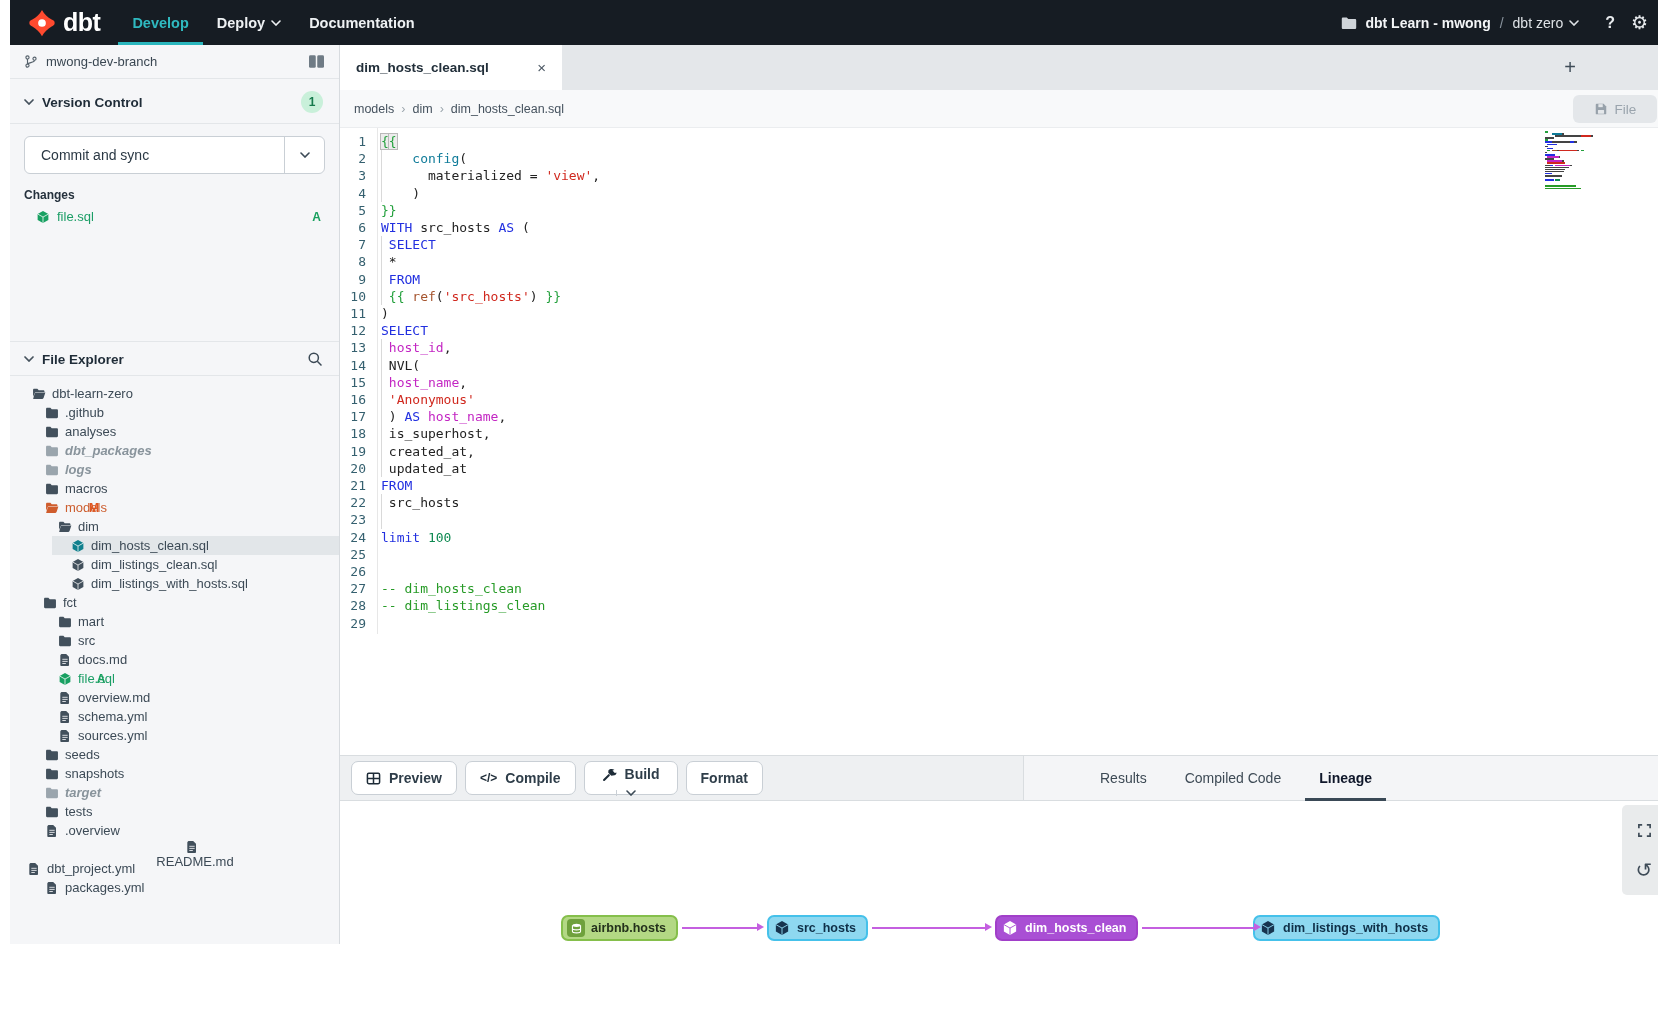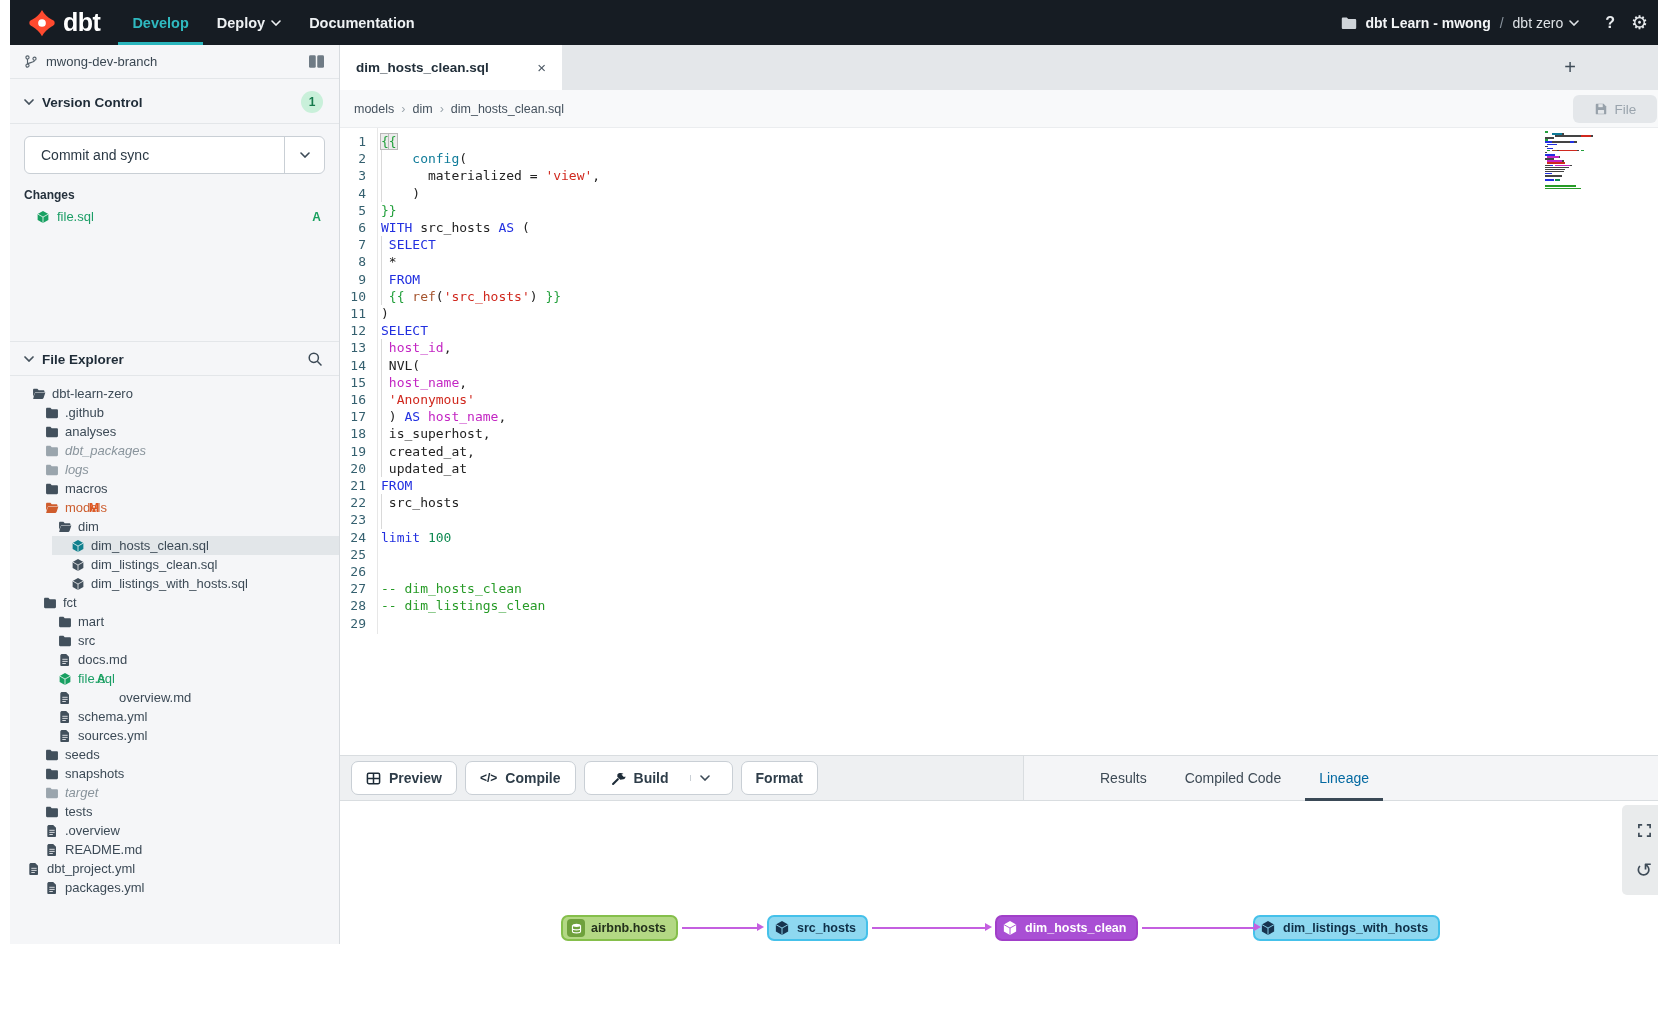--- a/index.html
+++ b/index.html
@@ -49,21 +49,21 @@
   .b-a{position:absolute;right:18px;color:#18a05e;font-weight:bold;font-size:12px;}
   .b-m{position:absolute;right:18px;color:#e0551f;font-weight:bold;font-size:12px;}
   #fe-section{position:absolute;left:0;top:296px;width:100%;}
   #fe-section .sec-header{border-top:1px solid #e3e6e9;border-bottom:1px solid #e3e6e9;padding:9px 16px 8px 14px;}
   .search-icon{margin-left:auto;color:#3c4a56;cursor:pointer;}
   #file-tree{padding-top:8px;}
   .tree-row{position:relative;height:19px;display:flex;align-items:center;cursor:pointer;color:#3c4a56;}
   .tree-row.selected::before{content:'';position:absolute;left:42px;right:0;top:0;bottom:0;background:#e2e6e9;}
   .tree-row *{position:relative;}
   .tree-label{margin-left:6px;}
-  .tree-row.muted{color:#89949c;font-style:italic;}
+  .tree-row.muted{color:#89949c;font-style:italic;font-weight:bold;}
   .tree-row.ac-orange{color:#cc5d2e;}
   .tree-row.ac-green{color:#1b9e66;}
   .ti{width:14px;height:14px;flex:none;}
 
   
   #tabbar{position:absolute;left:330px;top:45px;width:1328px;height:45px;background:#e4e7ea;}
   #active-tab{position:absolute;left:0;top:0;width:222px;height:45px;background:#fff;display:flex;
               align-items:center;padding:0 16px;cursor:pointer;}
   #active-tab .t{font-size:13.5px;font-weight:bold;color:#222f3a;}
   #active-tab .x{margin-left:auto;color:#4b5763;font-size:15px;cursor:pointer;}
@@ -100,28 +100,28 @@
   #ed-scroll{position:absolute;right:3px;top:0;width:7px;height:100%;}
   .scroll-thumb{position:absolute;left:0;width:7px;background:#bfc4c9;border-radius:3px;cursor:pointer;}
 
   
   #toolbar{position:absolute;left:330px;top:755px;width:1328px;height:46px;background:#eef0f2;
            border-top:1px solid #d9dde0;border-bottom:1px solid #d9dde0;display:flex;align-items:center;}
   .tb-btn{height:34px;background:#fff;border:1px solid #c9cfd5;border-radius:7px;display:flex;align-items:center;
           gap:8px;padding:0 14px;font-size:14px;font-weight:600;color:#2e3d49;margin-left:8px;cursor:pointer;}
   .tb-btn .ic{color:#1e2c38;}
   .tb-btn:first-child{margin-left:11px;}
-  #build-btn{padding:13px;}
+  #build-btn{padding:4px;flex-direction:column;}
   #build-btn .seg{display:flex;align-items:center;gap:8px;padding:0 13px;height:100%;}
   #build-btn .seg2{border-left:1px solid #c9cfd5;padding:0 9px;height:100%;display:flex;align-items:center;color:#3c4a56;}
   #tb-divider{position:absolute;left:683px;top:0;bottom:0;width:1px;background:#d9dde0;}
   #tb-tabs-bg{position:absolute;left:684px;top:0;bottom:0;right:0;background:#f4f5f7;}
   #tb-tabs{position:absolute;left:684px;top:0;bottom:0;display:flex;align-items:center;gap:38px;padding-left:76px;}
   .panel-tab{position:relative;height:100%;display:flex;align-items:center;font-size:14px;color:#3d4a55;cursor:pointer;}
-  .panel-tab.active{color:#0369a1;font-weight:400;}
+  .panel-tab.active{color:#0f172a;font-weight:700;}
   .panel-tab.active::after{content:'';position:absolute;left:-14px;right:-14px;bottom:-1px;height:3px;background:#3a4956;}
 
   
   #lineage{position:absolute;left:330px;top:801px;width:1328px;height:192px;background:#fff;}
   #graph-controls{position:absolute;left:962px;top:19px;height:34px;display:flex;border:1px solid #c6ccd2;
                   border-radius:7px;background:#fff;overflow:hidden;}
   #model-selector{width:190px;border:none;outline:none;padding:0 12px;font-size:13.5px;color:#2a3844;
                   font-family:"Liberation Sans",sans-serif;background:#fff;}
   #update-graph{width:114px;border:none;border-left:1px solid #c6ccd2;background:#fff;font-size:13.5px;
                 color:#2e3d49;cursor:pointer;font-family:"Liberation Sans",sans-serif;}
@@ -352,21 +352,21 @@
             <span class="tree-label">docs.md</span>
           </div>
           <div class="tree-row ac-green" style="padding-left: 48px;">
             <svg class="ti" viewBox="0 0 24 24">
               <path fill="#18a062" d="M12 1.6l9.2 5.2v10.4L12 22.4l-9.2-5.2V6.8z"></path>
               <path fill="none" stroke="#fff" stroke-width="1.3" d="M3 7l9 5.1L21.2 7M12 12.1V22"></path>
             </svg>
             <span class="tree-label">file.sql</span>
             <span class="b-a">A</span>
           </div>
-          <div class="tree-row" style="padding-left: 48px; gap: 41px;">
+          <div class="tree-row" style="padding-left: 48px;">
             <svg class="ti" viewBox="0 0 20 20">
               <path fill="#42505c" d="M4.5 1.5h7.2l4 4v12c0 .7-.5 1.2-1.2 1.2H4.5c-.7 0-1.2-.5-1.2-1.2v-14c0-.7.5-1.2 1.2-1.2z"></path>
               <path stroke="#f5f6f8" stroke-width="1.2" d="M6.2 9h7.6M6.2 12h7.6M6.2 15h5" fill="none"></path>
             </svg>
             <span class="tree-label">overview.md</span>
           </div>
           <div class="tree-row" style="padding-left: 48px;">
             <svg class="ti" viewBox="0 0 20 20">
               <path fill="#42505c" d="M4.5 1.5h7.2l4 4v12c0 .7-.5 1.2-1.2 1.2H4.5c-.7 0-1.2-.5-1.2-1.2v-14c0-.7.5-1.2 1.2-1.2z"></path>
               <path stroke="#f5f6f8" stroke-width="1.2" d="M6.2 9h7.6M6.2 12h7.6M6.2 15h5" fill="none"></path>
@@ -404,21 +404,21 @@
             </svg>
             <span class="tree-label">tests</span>
           </div>
           <div class="tree-row" style="padding-left: 35px;">
             <svg class="ti" viewBox="0 0 20 20">
               <path fill="#42505c" d="M4.5 1.5h7.2l4 4v12c0 .7-.5 1.2-1.2 1.2H4.5c-.7 0-1.2-.5-1.2-1.2v-14c0-.7.5-1.2 1.2-1.2z"></path>
               <path stroke="#f5f6f8" stroke-width="1.2" d="M6.2 9h7.6M6.2 12h7.6M6.2 15h5" fill="none"></path>
             </svg>
             <span class="tree-label">.overview</span>
           </div>
-          <div class="tree-row" style="padding-left: 35px;">
+          <div class="tree-row" style="padding-left: 35px; flex-direction: column;">
             <svg class="ti" viewBox="0 0 20 20">
               <path fill="#42505c" d="M4.5 1.5h7.2l4 4v12c0 .7-.5 1.2-1.2 1.2H4.5c-.7 0-1.2-.5-1.2-1.2v-14c0-.7.5-1.2 1.2-1.2z"></path>
               <path stroke="#f5f6f8" stroke-width="1.2" d="M6.2 9h7.6M6.2 12h7.6M6.2 15h5" fill="none"></path>
             </svg>
             <span class="tree-label">README.md</span>
           </div>
           <div class="tree-row" style="padding-left: 17px;">
             <svg class="ti" viewBox="0 0 20 20">
               <path fill="#42505c" d="M4.5 1.5h7.2l4 4v12c0 .7-.5 1.2-1.2 1.2H4.5c-.7 0-1.2-.5-1.2-1.2v-14c0-.7.5-1.2 1.2-1.2z"></path>
               <path stroke="#f5f6f8" stroke-width="1.2" d="M6.2 9h7.6M6.2 12h7.6M6.2 15h5" fill="none"></path>

